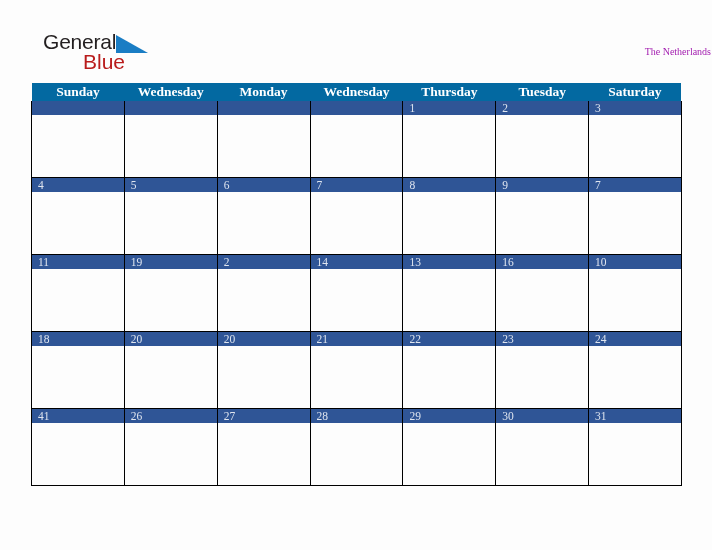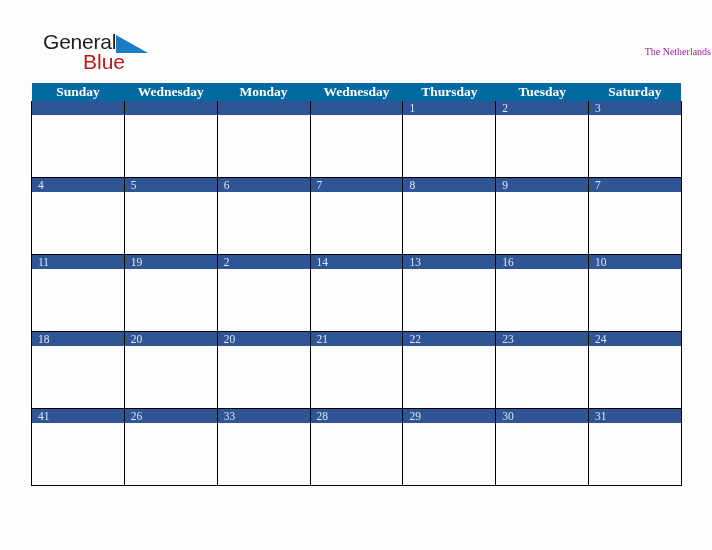--- a/index.html
+++ b/index.html
@@ -300,21 +300,21 @@
       <tr>
         <td class="day-cell">
           <div class="day-number-bar">41</div>
           <div class="day-body"></div>
         </td>
         <td class="day-cell">
           <div class="day-number-bar">26</div>
           <div class="day-body"></div>
         </td>
         <td class="day-cell">
-          <div class="day-number-bar">33</div>
+          <div class="day-number-bar">27</div>
           <div class="day-body"></div>
         </td>
         <td class="day-cell">
           <div class="day-number-bar">28</div>
           <div class="day-body"></div>
         </td>
         <td class="day-cell">
           <div class="day-number-bar">29</div>
           <div class="day-body"></div>
         </td>

